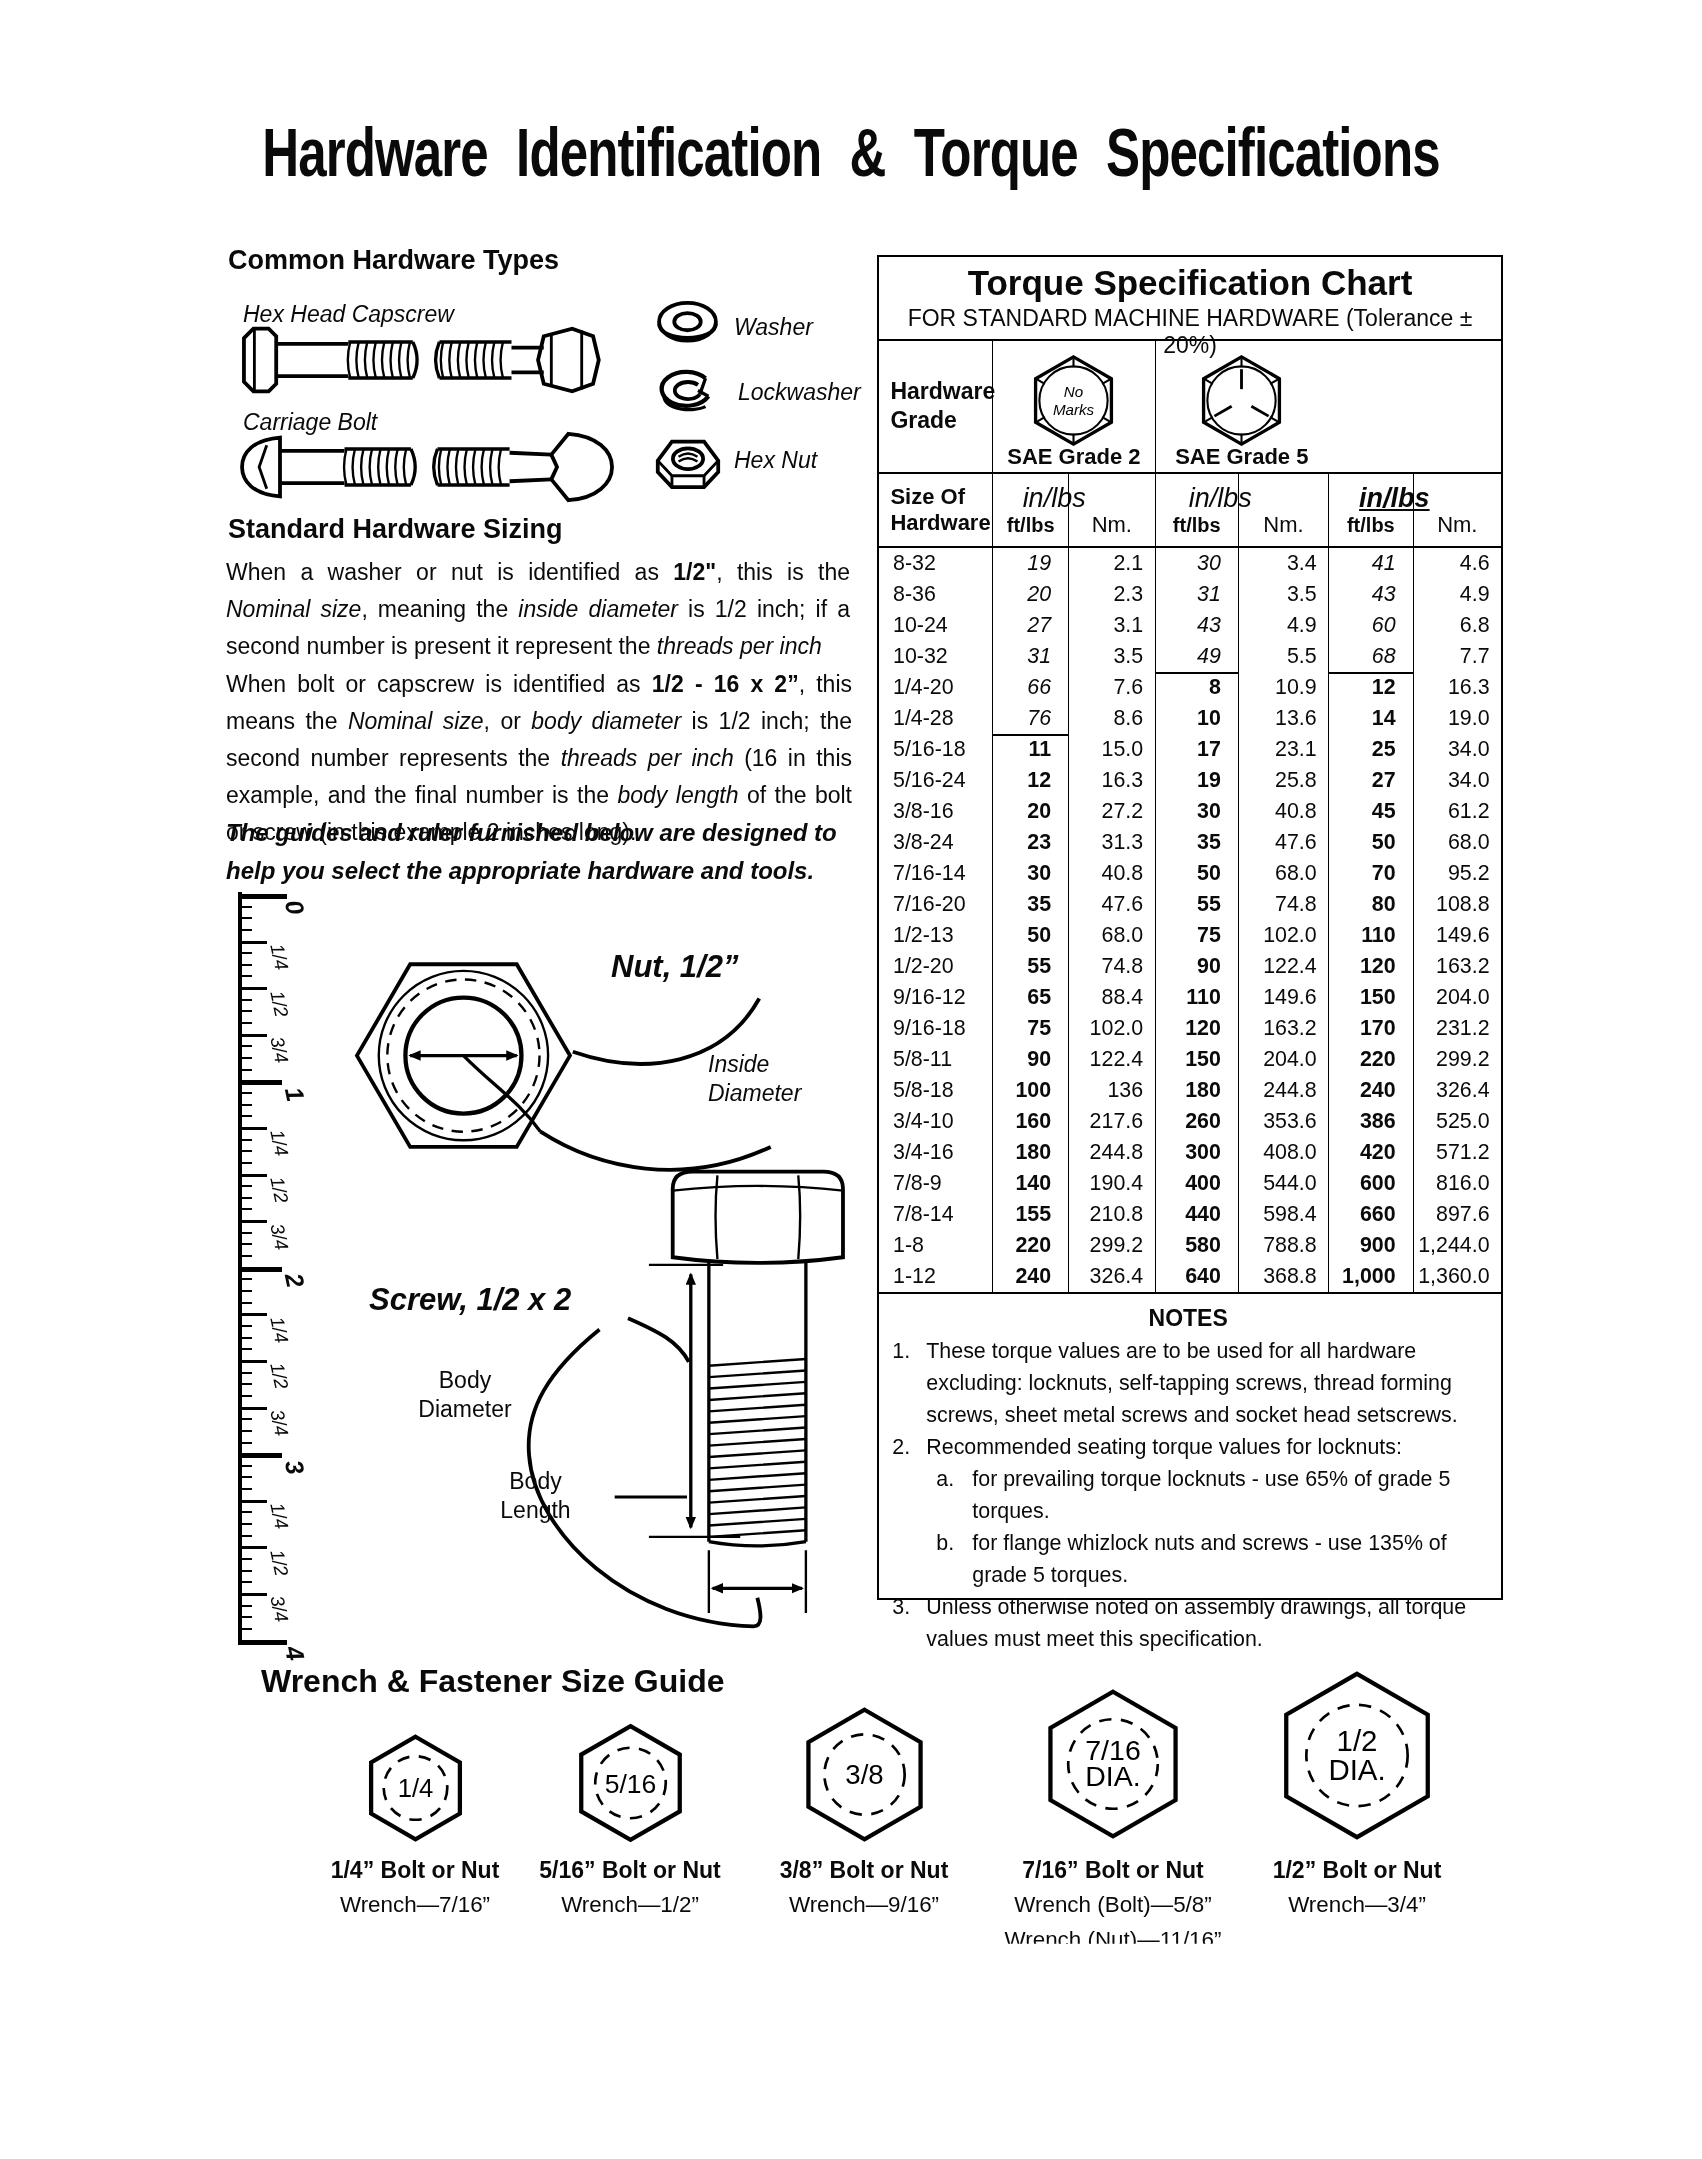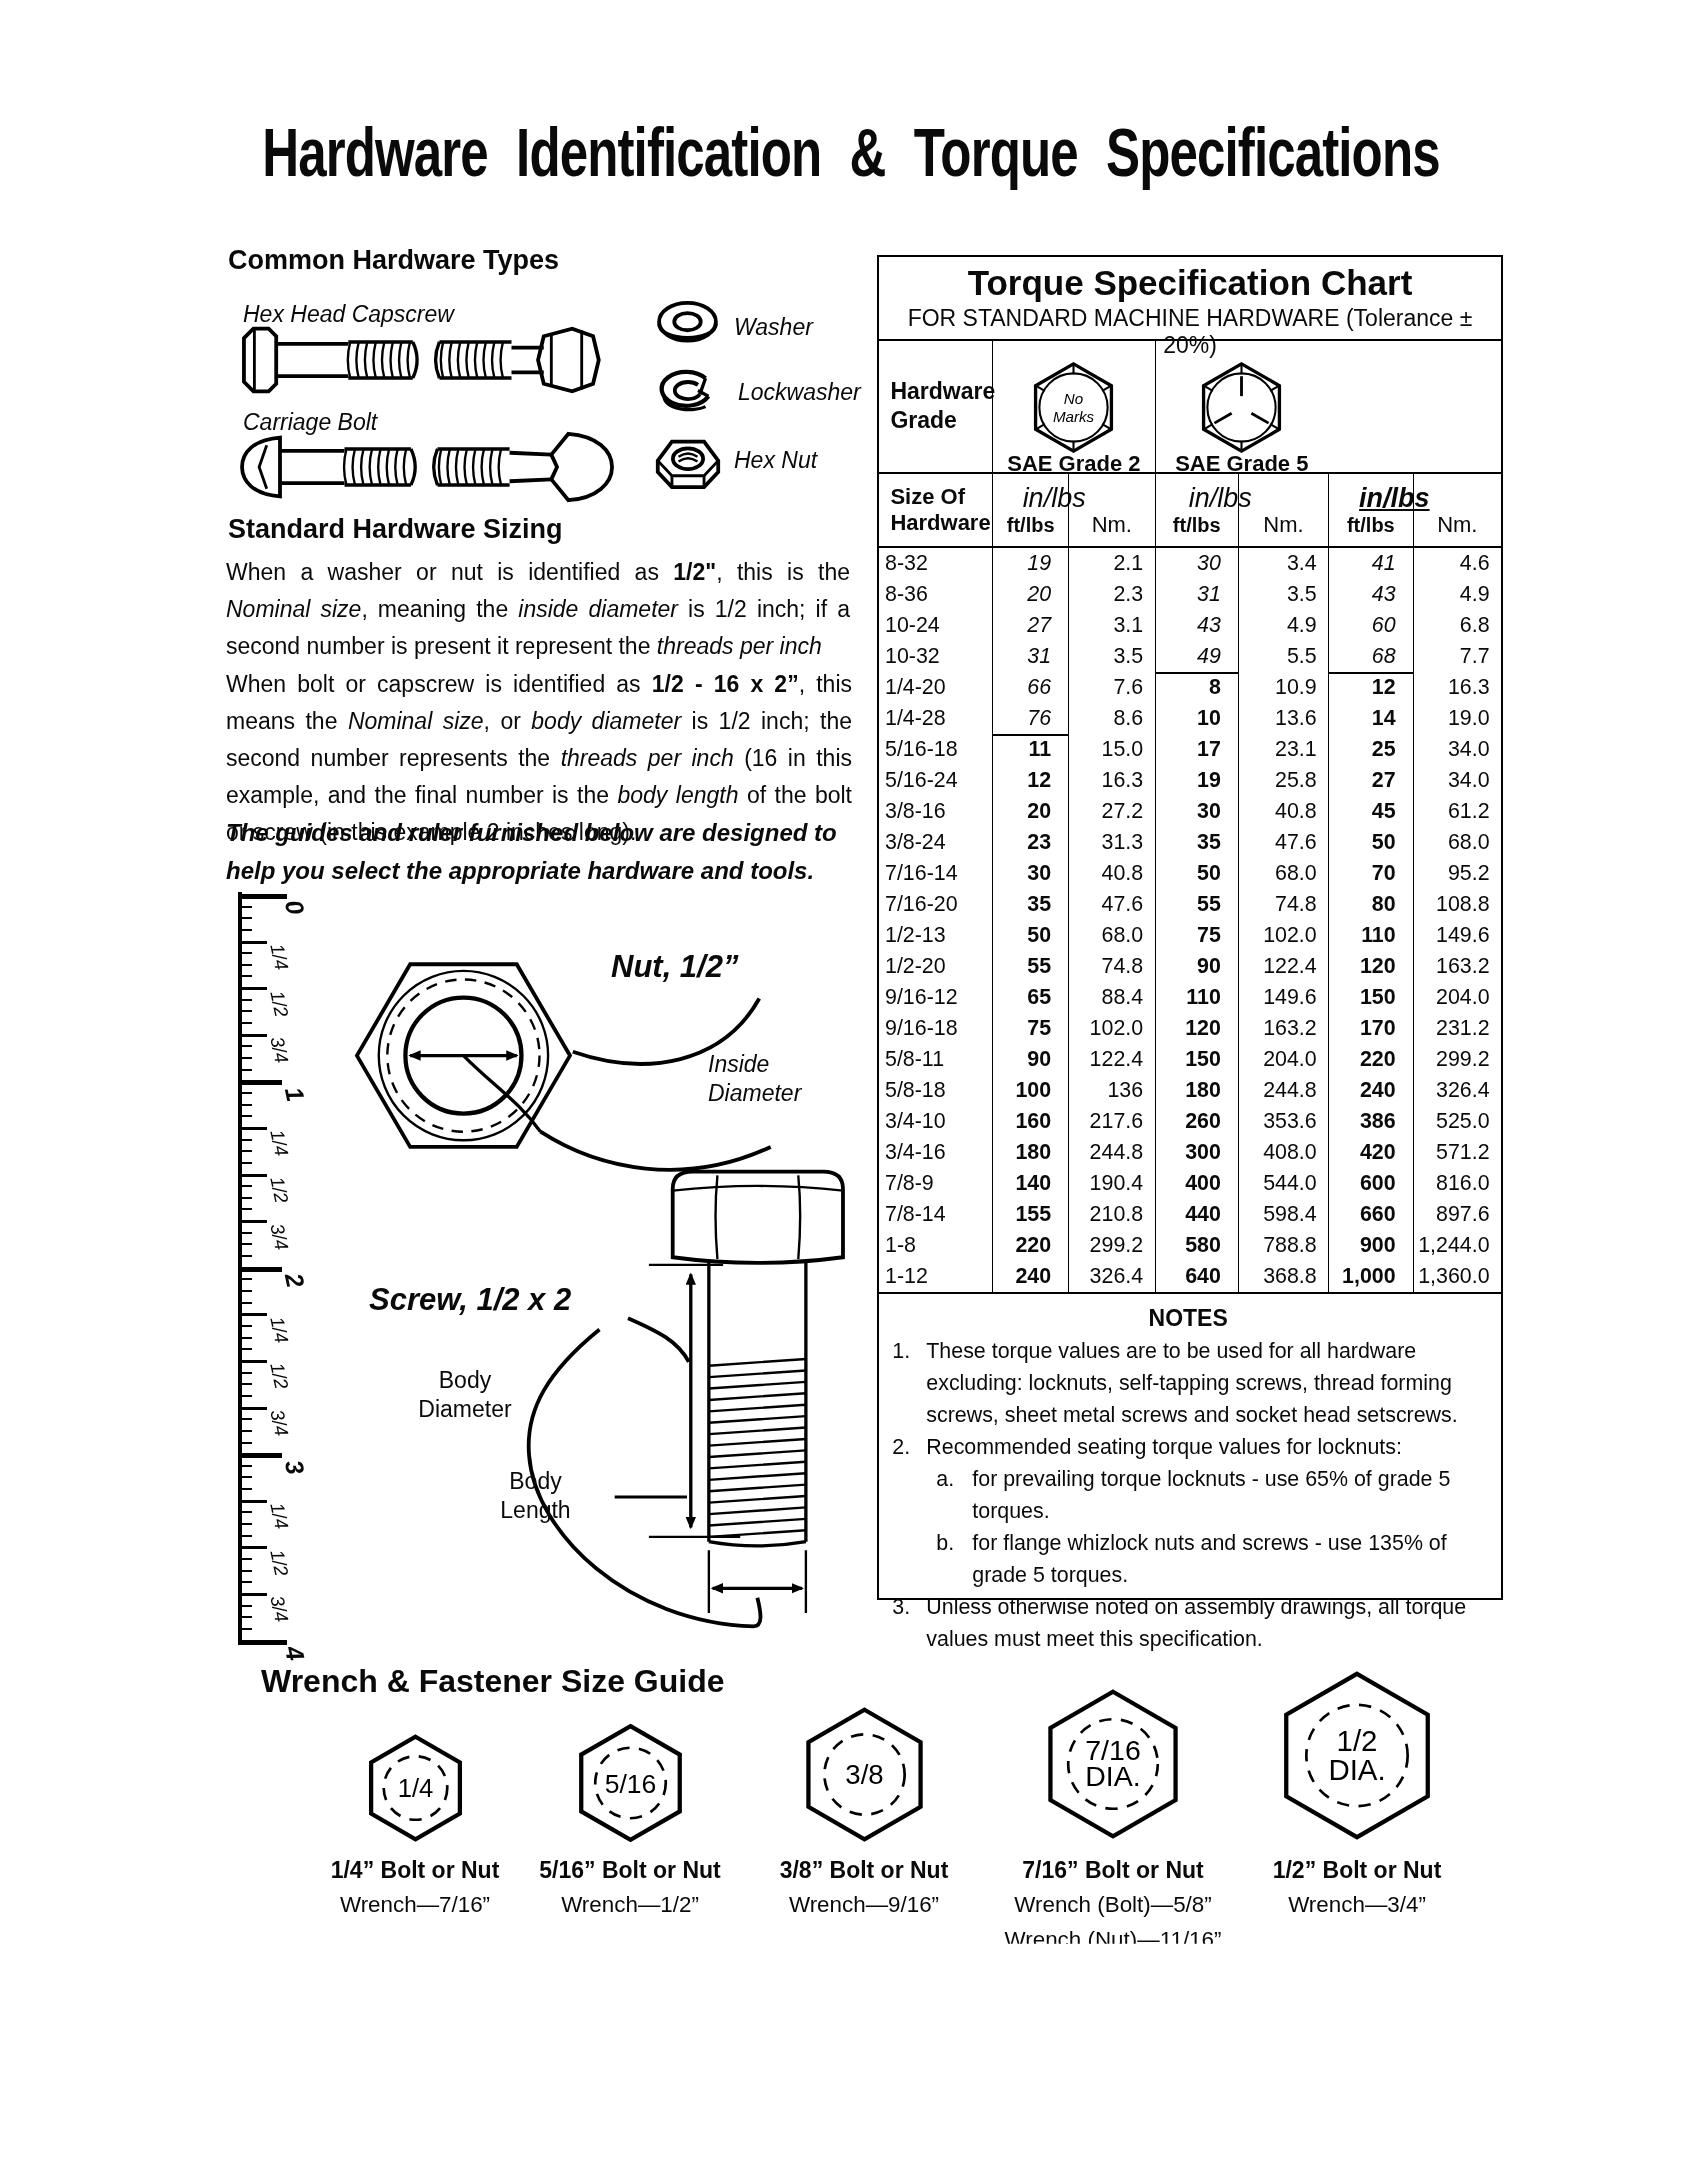--- a/index.html
+++ b/index.html
@@ -29,32 +29,32 @@
   }
   .chart-box *{box-sizing:border-box;}
   .chart-title-cell{height:84px; border-bottom:2.9px solid #000; text-align:center; flex:none;}
   .chart-title{font-size:35px; font-weight:bold; margin-top:5.7px;}
   .chart-subtitle{font-size:23px; margin-top:1.9px;}
   .grid4{display:grid; grid-template-columns:18.2% 26.1% 27.9% 27.8%;}
   .grid7{display:grid; grid-template-columns:18.2% 12.2% 13.9% 13.4% 14.5% 13.6% 14.2%;}
   .grid4 > *:not(:first-child), .grid7 > *:not(:first-child){border-left:1.9px solid #000;}
   .grade-row{height:133px; border-bottom:2.4px solid #000; flex:none;}
   .corner-cell{font-size:23px; font-weight:bold; line-height:28.5px; padding:36px 5.7px 0 11.4px;}
-  .grade-cell{display:flex; flex-direction:column; align-items:center; justify-content:flex-start; padding-top:21px;}
+  .grade-cell{display:flex; flex-direction:column; align-items:center; justify-content:flex-start; padding-top:14px;}
   .grade-label{font-size:22px; font-weight:bold; margin-top:-1.9px;}
   .subheader-row{height:74px; border-bottom:2.4px solid #000; flex:none;}
   .sh{display:flex; flex-direction:column; justify-content:center; align-items:center;}
   .sh.size-label{align-items:flex-start; padding-left:11.4px; font-size:22px; font-weight:bold; line-height:26px;}
   .sh .unit-in{font-size:27px; font-style:italic;margin-left:47px;}
   .sh .unit-in.u8{font-weight:bold; text-decoration:underline;}
   .sh .unit-ft{font-size:20px; font-weight:bold;}
   .sh.nm-cell{justify-content:flex-end; padding-bottom:7.6px; font-size:22px;}
   .rows-host{flex:none;}
   .drow{height:31px; line-height:31px; font-size:21.4px;}
-  .drow .csize{padding-left:6px;}
+  .drow .csize{padding-left:14px;}
   .drow .cnum{text-align:right; padding-right:17px;}
   .drow .cnm{text-align:right; padding-right:11.4px;}
   .drow .inlbs{font-style:italic;}
   .drow .ftlbs{font-weight:bold;}
   .drow .brk{border-bottom:2.4px solid #000;}
   .notes-host{border-top:2.9px solid #000; flex:1; padding:7.6px 17px 0 13.3px; font-size:21.4px; line-height:32px;}
   .notes-heading{text-align:center; font-weight:bold; font-size:23px; margin-bottom:1.9px;}
   .note-row{display:flex;}
   .note-row .nn{flex:none; width:34px;}
   .note-row.sub{margin-left:44px;}

